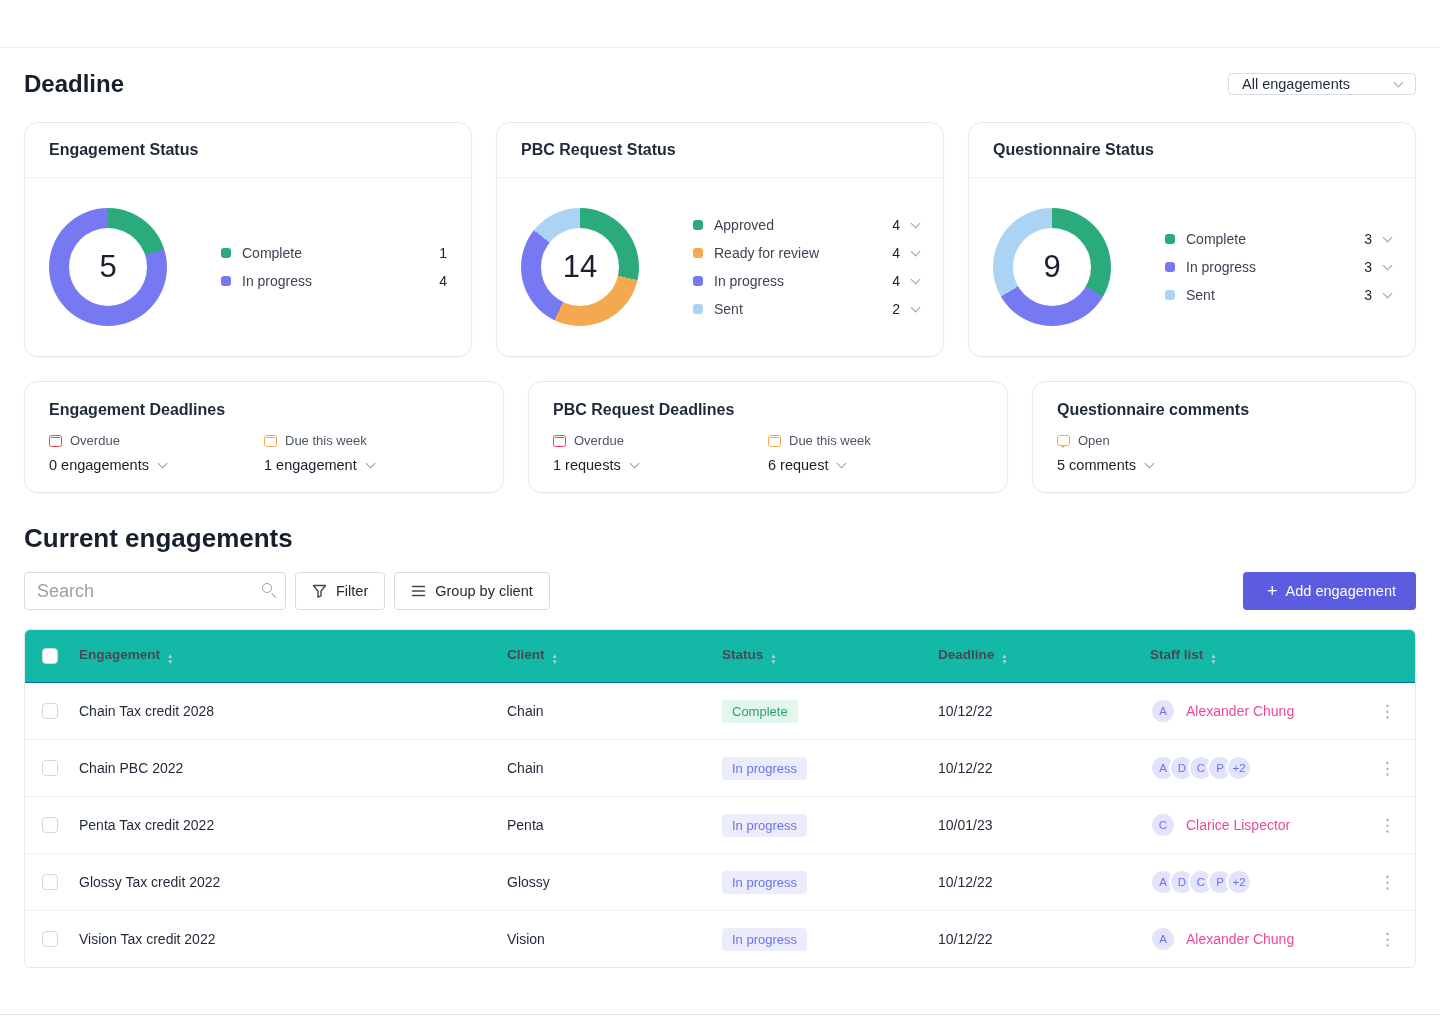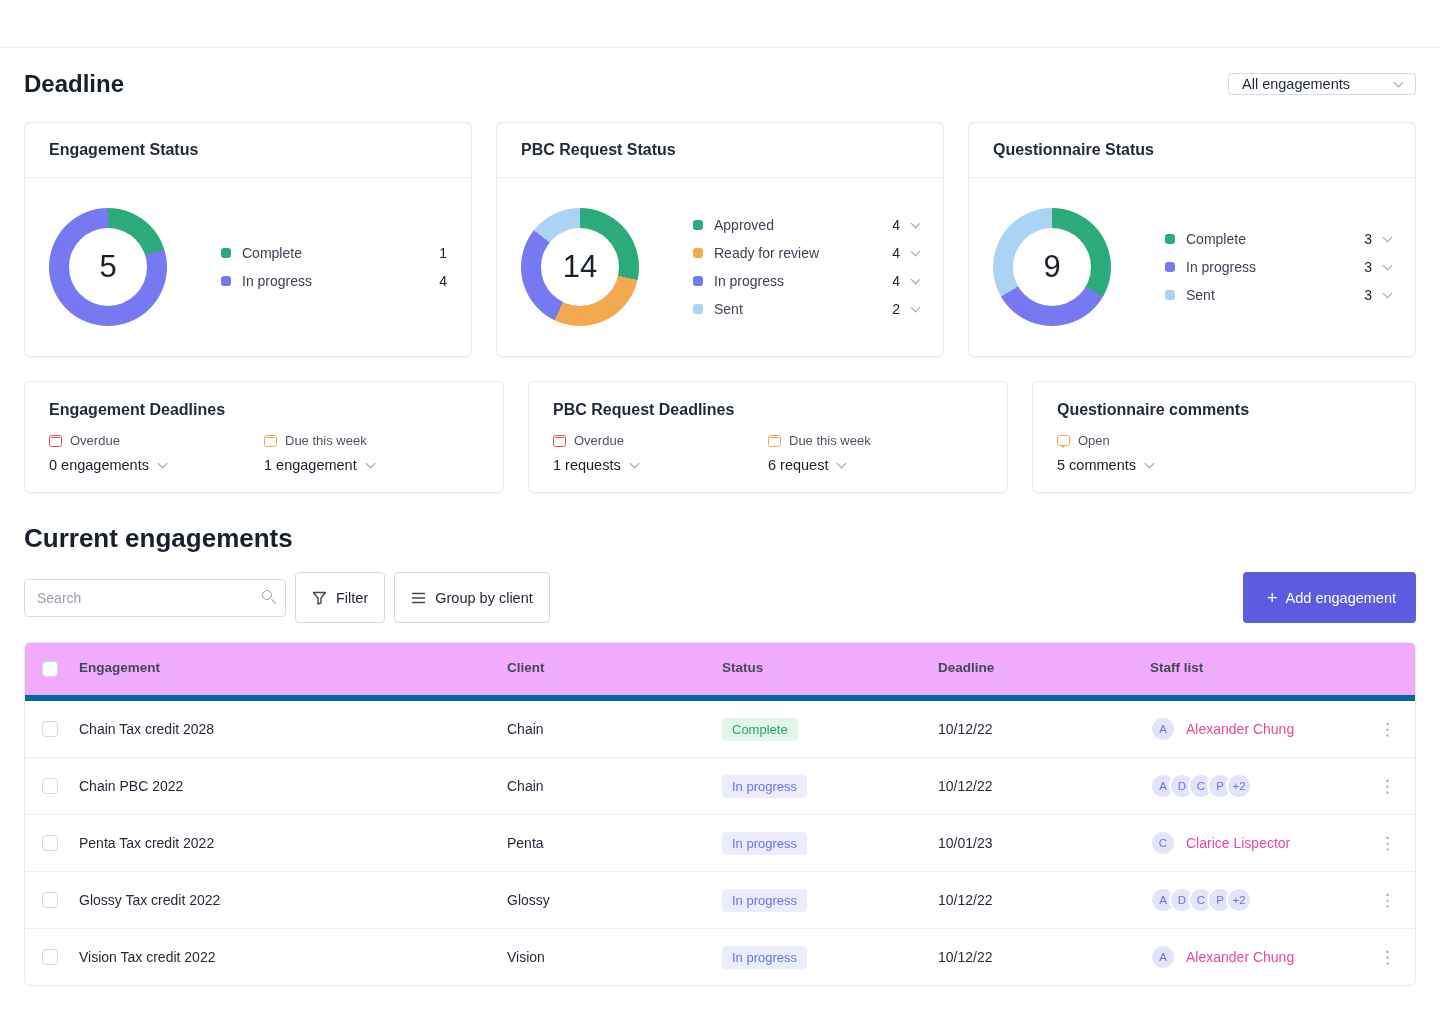--- a/index.html
+++ b/index.html
@@ -13,21 +13,21 @@
 
   .page-header { display:flex; justify-content:space-between; align-items:center; margin:22px 0 24px; }
   .page-title { font-size:24px; font-weight:700; color:#17202b; margin:0; }
   .dropdown {
     display:flex; align-items:center; justify-content:space-between; min-width:188px; height:22px;
     padding:0 13px; border:1px solid #d8dce2; border-radius:4px; background:#fff;
     font-size:14.5px; color:#1f2937; font-family:inherit; cursor:pointer;
   }
 
   .cards-row { display:grid; grid-template-columns:repeat(3,1fr); gap:24px; margin-bottom:24px; }
-  .card { border:1px solid #e7e9ed; border-radius:6px; background:#fff; box-shadow:0 1px 2px rgba(16,24,40,.04); }
+  .card { border:1px solid #e7e9ed; border-radius:14px; background:#fff; box-shadow:0 1px 2px rgba(16,24,40,.04); }
   .card-header { padding:18px 24px; border-bottom:1px solid #eef0f3; font-size:16px; font-weight:600; color:#1f2937; }
   .status-body { display:flex; align-items:center; gap:54px; padding:30px 24px; }
 
   .donut { width:118px; height:118px; border-radius:50%; position:relative; flex-shrink:0; }
   .donut::after { content:''; position:absolute; inset:20px; background:#fff; border-radius:50%; }
   .donut-total { position:absolute; inset:0; display:flex; align-items:center; justify-content:center;
     font-size:31px; font-weight:500; color:#18202c; z-index:1; }
 
   .legend { flex:1; display:flex; flex-direction:column; justify-content:center; gap:12px; }
   .legend-row { display:flex; align-items:center; font-size:14px; }
@@ -53,37 +53,37 @@
   .icon-comment { width:13px; height:11px; border:1.6px solid currentColor; border-radius:3px;
     position:relative; display:inline-block; }
   .icon-comment::after { content:''; position:absolute; bottom:-6px; left:2px; width:0; height:0;
     border:3px solid transparent; border-top-color:currentColor; }
 
   .section-title { font-size:26px; font-weight:700; color:#17202b; margin:30px 0 18px; }
 
   .controls { display:flex; align-items:center; gap:9px; margin-bottom:19px; }
   .search-wrap { position:relative; width:262px; }
   .search-input { width:100%; height:38px; border:1px solid #d8dce2; border-radius:4px;
-    padding:0 34px 0 12px; font-size:14px; font-family:inherit; color:#1f2937; outline:none; }
+    padding:0 34px 0 12px; font-size:18px; font-family:inherit; color:#1f2937; outline:none; }
   .search-input::placeholder { color:#9aa1ad; }
   .search-icon { position:absolute; right:14px; top:11px; width:10px; height:10px;
     border:1.6px solid #9aa1ad; border-radius:50%; }
   .search-icon::after { content:''; position:absolute; left:8.5px; top:8.5px; width:6px; height:0;
     border-top:1.6px solid #9aa1ad; transform:rotate(45deg); transform-origin:0 0; }
 
-  .btn { display:inline-flex; align-items:center; gap:9px; height:51px; padding:0 16px;
+  .btn { display:inline-flex; align-items:center; gap:9px; height:38px; padding:0 16px;
     border:1px solid #d8dce2; border-radius:4px; background:#fff; font-size:14.5px; color:#222b38;
     font-family:inherit; cursor:pointer; }
   .btn.primary { margin-left:auto; border:none; color:#fff; padding:0 20px; gap:8px; }
   .plus::before { content:'+'; font-size:18px; line-height:1; font-weight:400; }
 
   .table-wrap { border:1px solid #e7e9ed; border-radius:6px; overflow:hidden; }
   table { width:100%; border-collapse:collapse; font-size:14px; }
-  thead th { background:#f0abfc; text-align:left; font-size:13.5px; font-weight:600; color:#414b5a;
-    padding:17px 12px; border-bottom:6px solid #0369a1; white-space:nowrap; }
+  thead th { background:#14b8a6; text-align:left; font-size:13.5px; font-weight:600; color:#414b5a;
+    padding:17px 12px; border-bottom:1px solid #0369a1; white-space:nowrap; }
   tbody td { padding:15px 12px; border-bottom:1px solid #eef0f3; color:#1f2937; }
   tbody tr:last-child td { border-bottom:none; }
   .col-check { width:42px; padding-left:17px; padding-right:6px; }
   th.col-eng { width:428px; } th.col-client { width:215px; } th.col-status { width:216px; }
   th.col-deadline { width:212px; } th.col-kebab { width:48px; }
 
   input[type=checkbox] { appearance:none; -webkit-appearance:none; width:16px; height:16px;
     border:1.5px solid #d2d7df; border-radius:4px; background:#fff; margin:0; display:block; cursor:pointer; }
 
   .sort { display:inline-flex; flex-direction:column; align-items:center; margin-left:7px;

